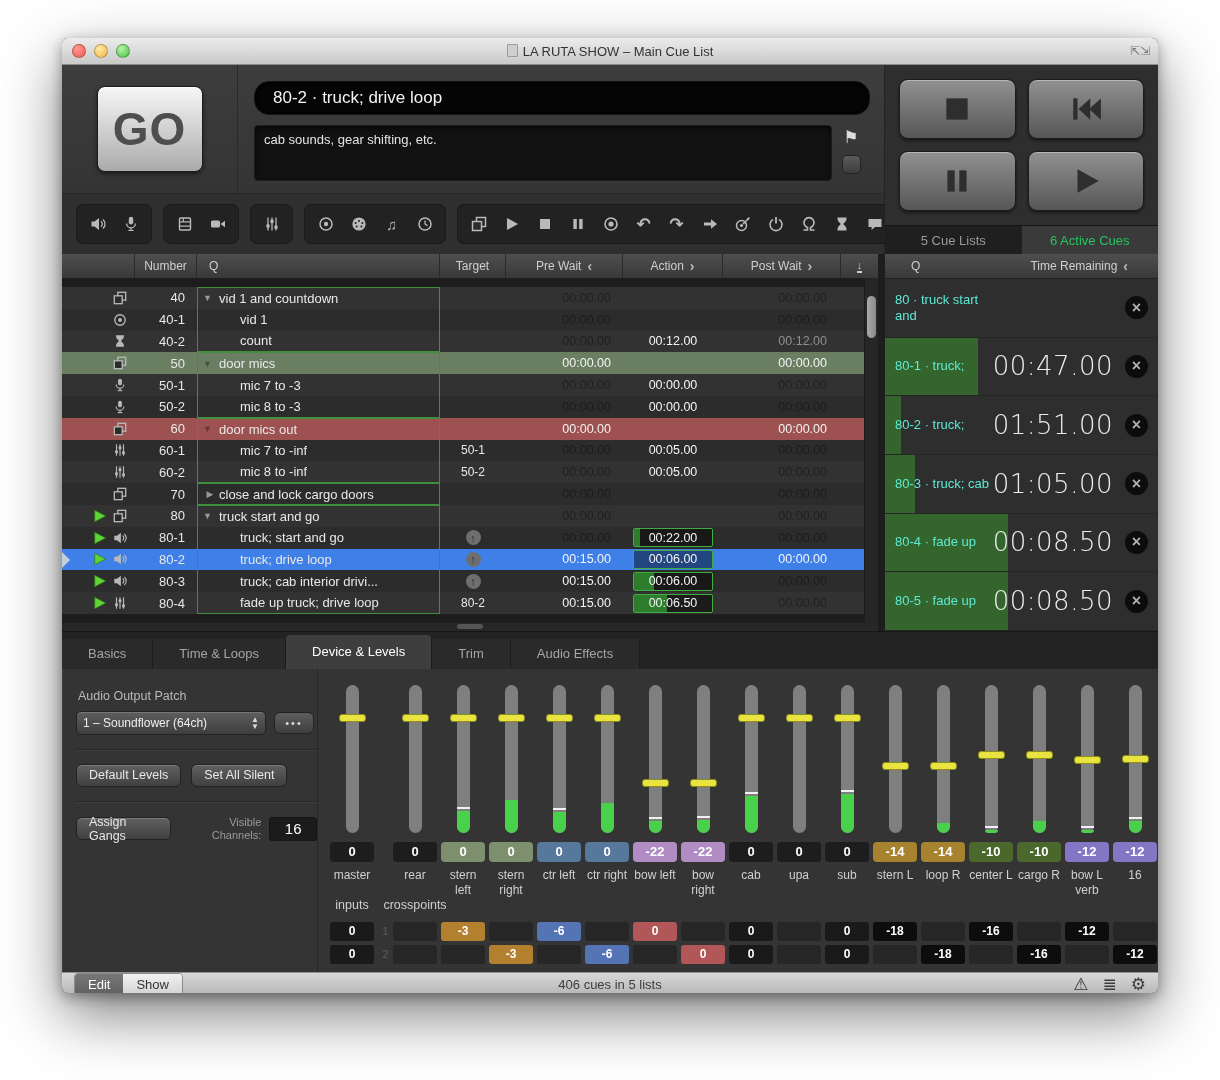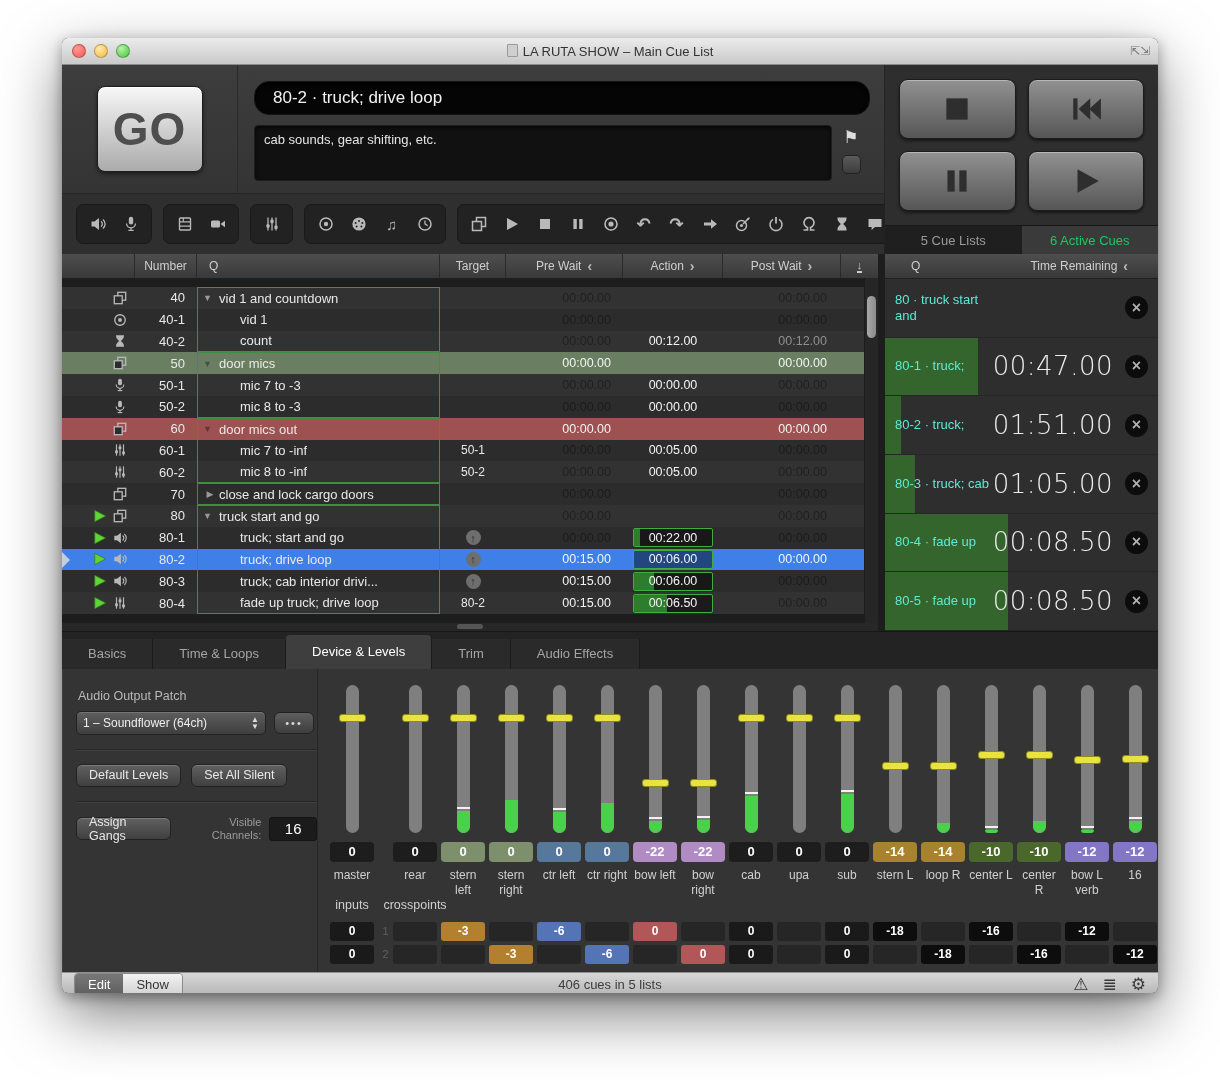--- a/index.html
+++ b/index.html
@@ -1098,21 +1098,21 @@
             <div class="fch">
               <div class="flabel">stern L</div>
             </div>
             <div class="fch">
               <div class="flabel">loop R</div>
             </div>
             <div class="fch">
               <div class="flabel">center L</div>
             </div>
             <div class="fch">
-              <div class="flabel">center R</div>
+              <div class="flabel">cargo R</div>
             </div>
             <div class="fch">
               <div class="flabel">bow L verb</div>
             </div>
             <div class="fch">
               <div class="flabel">16</div>
             </div>
           </div>
           <div class="frow">
             <div class="fch">

